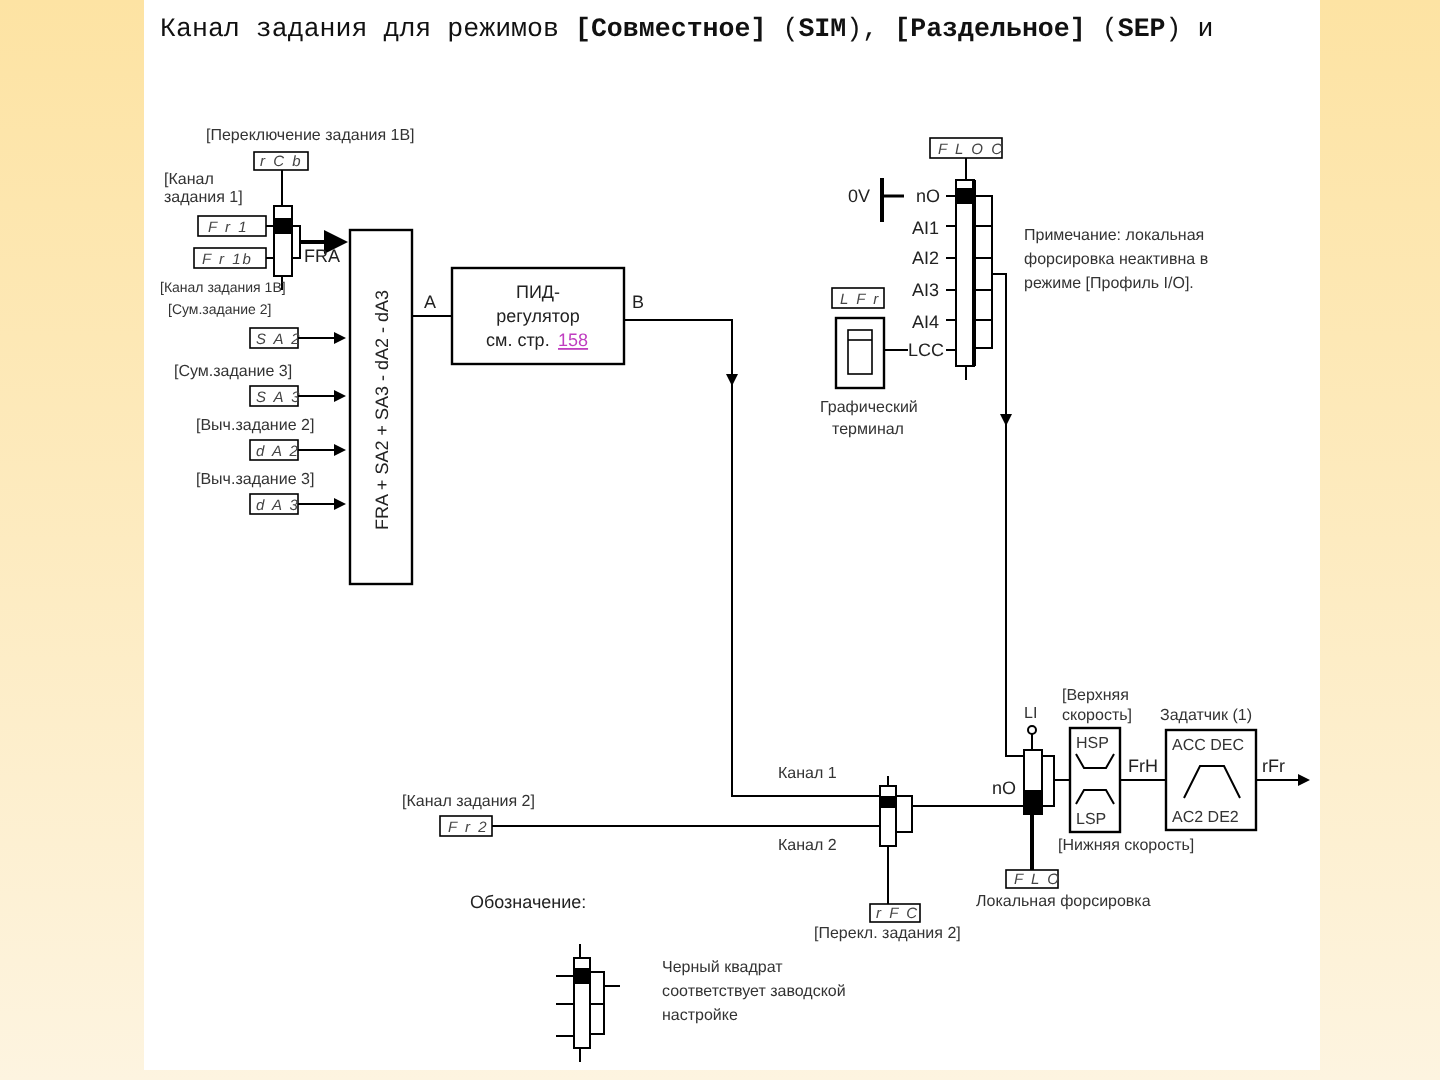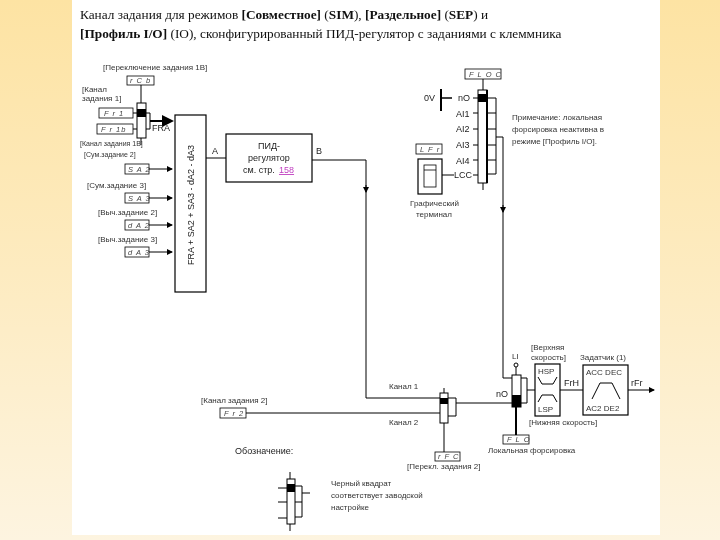--- a/index.html
+++ b/index.html
@@ -8,40 +8,39 @@
       background: linear-gradient(180deg, #FDE3A3 0%, #FDEBC0 50%, #FDF4E0 100%);
       font-family: "Liberation Sans", sans-serif;
     }
     .panel {
       position:absolute; left:72px; top:0; width:588px; height:535px;
       background:#ffffff;
     }
     .title {
       position:absolute; left:80px; top:5px; width:590px;
       font-size:13.3px; line-height:19px; color:#111;
-      font-family: Liberation Serif, serif;
+      font-family: Liberation Mono, monospace;
       white-space:nowrap;
     }
     .title b { font-weight:bold; }
     svg.diagram { position:absolute; left:0; top:0; }
     svg text { font-family: "Liberation Sans", sans-serif; fill:#222; }
     .lbl { font-size:8px; fill:#333; }
     .lbl-sm { font-size:7px; fill:#333; }
     .code { font-size:7.5px; font-style:italic; fill:#444; letter-spacing:1px; }
     .mid { font-size:9px; fill:#222; }
     .link { fill:#c03ec0; text-decoration:underline; }
   </style>
 </head>
 <body>
 
 <div class="panel"></div>
 
 <div class="title">
   <div><span>Канал задания для режимов </span><b>[Совместное]</b><span> (</span><b>SIM</b><span>), </span><b>[Раздельное]</b><span> (</span><b>SEP</b><span>) и</span></div>
-  <div><b>[Профиль I/O]</b><span> (IO), сконфигурированный ПИД-регулятор с заданиями с клеммника</span></div>
 </div>
 
 <svg class="diagram" width="720" height="540" viewBox="0 0 720 540">
   <defs>
     <marker id="arr" markerWidth="6" markerHeight="6" refX="5" refY="3" orient="auto">
       <path d="M0,0 L6,3 L0,6 z" fill="#000"></path>
     </marker>
   </defs>
 
   <text x="103" y="70" class="lbl">[Переключение задания 1B]</text>

